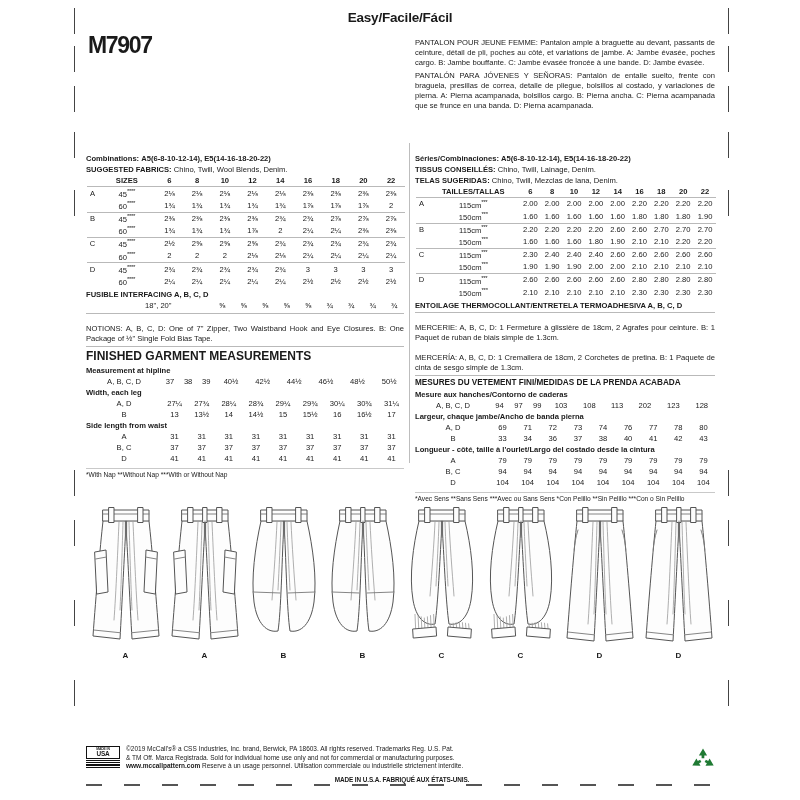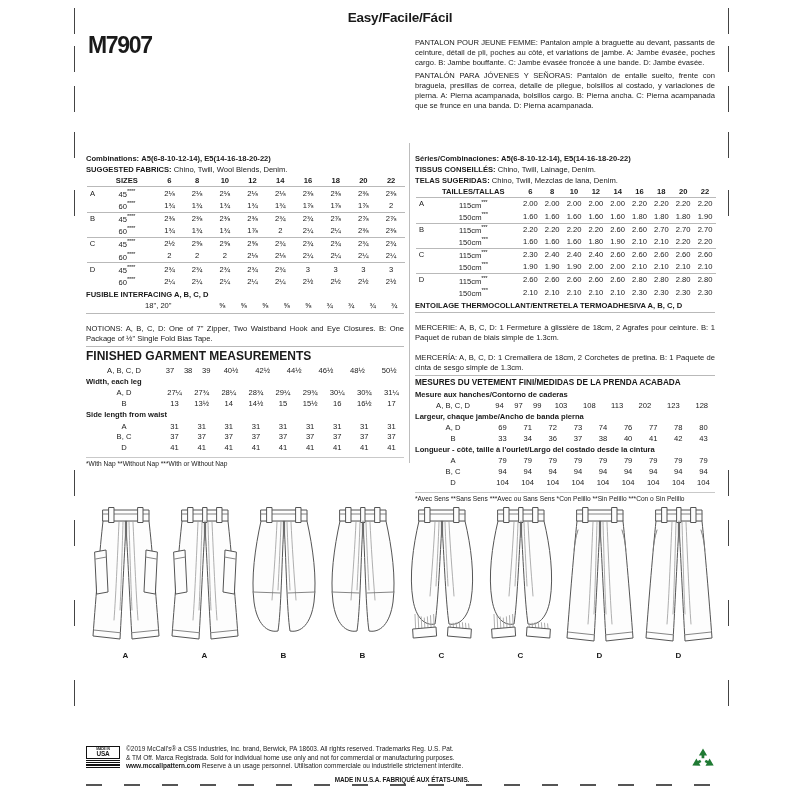--- a/index.html
+++ b/index.html
@@ -273,20 +273,21 @@
             <td class="frac">¾</td>
             <td class="frac">¾</td>
           </tr>
         </tbody>
       </table>
     <div class="hrule"></div>
     <div class="ln notions">NOTIONS: A, B, C, D: One of 7" Zipper, Two Waistband Hook and Eye Closures. B: One Package of ½" Single Fold Bias Tape.</div>
     <div class="hrule"></div>
     <div class="ln b" style="font-size:12px;">FINISHED GARMENT MEASUREMENTS</div>
     <div>
+        <div class="subhead">Measurement at hipline</div>
         <table class="grid">
           <tbody>
             <tr>
               <td class="lbl" style="width: 74px;">A, B, C, D</td>
               <td class="frac">37</td>
               <td class="frac">38</td>
               <td class="frac">39</td>
               <td class="frac">40½</td>
               <td class="frac">42½</td>
               <td class="frac">44½</td>

